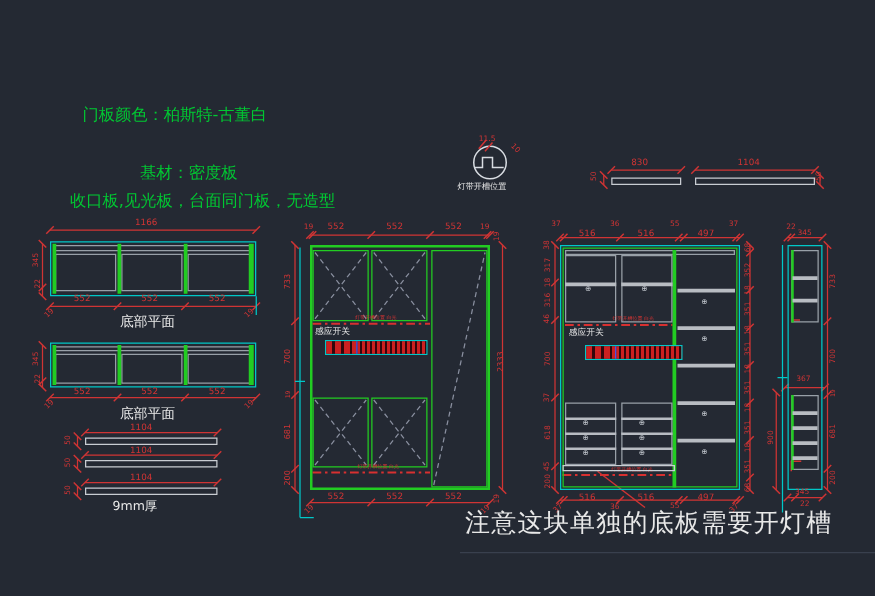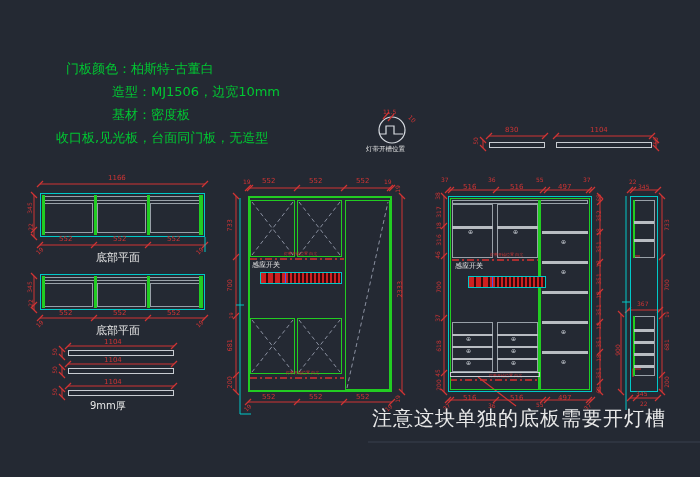--- a/index.html
+++ b/index.html
@@ -1,21 +1,21 @@
 <!DOCTYPE html>
 <html><head>
 <meta charset="utf-8">
 <style>
   * { box-sizing: border-box; margin: 0; padding: 0; }
   html,body { background:#1a1e26; }
   .cv { position:relative; width:700px; height:477px; background:#242933; overflow:hidden;
         font-family:"DejaVu Sans",sans-serif; }
   svg.lines { position:absolute; left:0; top:0; width:700px; height:477px; }
   .t { position:absolute; white-space:nowrap; line-height:1; }
-  .red { color:#d03434; } .grn { color:#00c832; } .wht { color:#e8e8e8; } .gry { color:#c8cdd4; }
+  .red { color:#d03434; } .grn { color:#00c832;margin-top:24px; } .wht { color:#e8e8e8; } .gry { color:#c8cdd4; }
   .d13 { font-size:13px; } .d11 { font-size:11px; } .d10 { font-size:10px; }
   .d7 { font-size:7px; } .d65 { font-size:6.5px; } .d6 { font-size:6px; }
   .d5 { font-size:5px; } .d4 { font-size:4px; } .d16 { font-size:20px; letter-spacing:1px; }
   .rv { transform:rotate(-90deg); }
   .r45 { transform:rotate(-45deg); }
   .r45p { transform:rotate(45deg); }
   .box { position:absolute; }
   .cynb { border:1px solid #00c8c8; }
   .grnb { border:1px solid #22cc22; }
   .grnb2 { border:2px solid #22cc22; }
@@ -116,21 +116,20 @@
 
     <g stroke="#d8dce2" stroke-width="1.2" fill="none">
       <circle cx="392" cy="130" r="13"></circle>
       <path d="M380,134 L386,134 L386,126 L394,126 L394,134 L403,134"></path>
     </g>
     <path stroke="#d03434" stroke-width="1.2" fill="none" d="M383,119 l6,-7 M388,121 l6,-7"></path>
     <line x1="368" y1="442" x2="700" y2="442" stroke="#39404e" stroke-width="1"></line>
   </svg>
 
   <div class="t grn d13" style="left:66px;top:62px">门板颜色：柏斯特-古董白</div>
-  <div class="t grn d13" style="left:112px;top:85px">造型：MJ1506，边宽10mm</div>
   <div class="t grn d13" style="left:112px;top:108px">基材：密度板</div>
   <div class="t grn d13" style="left:56px;top:131px">收口板,见光板，台面同门板，无造型</div>
 
   <div class="t red d6" style="left:383px;top:109px">11.5</div>
   <div class="t red d6 r45p" style="left:408px;top:116px">10</div>
   <div class="t wht d65" style="left:366px;top:146px">灯带开槽位置</div>
 
   <div class="box whtb" style="left:489px;top:142px;width:56px;height:6px"></div>
   <div class="box whtb" style="left:556px;top:142px;width:96px;height:6px"></div>
   <div class="t red d7" style="left:505px;top:127px">830</div>

